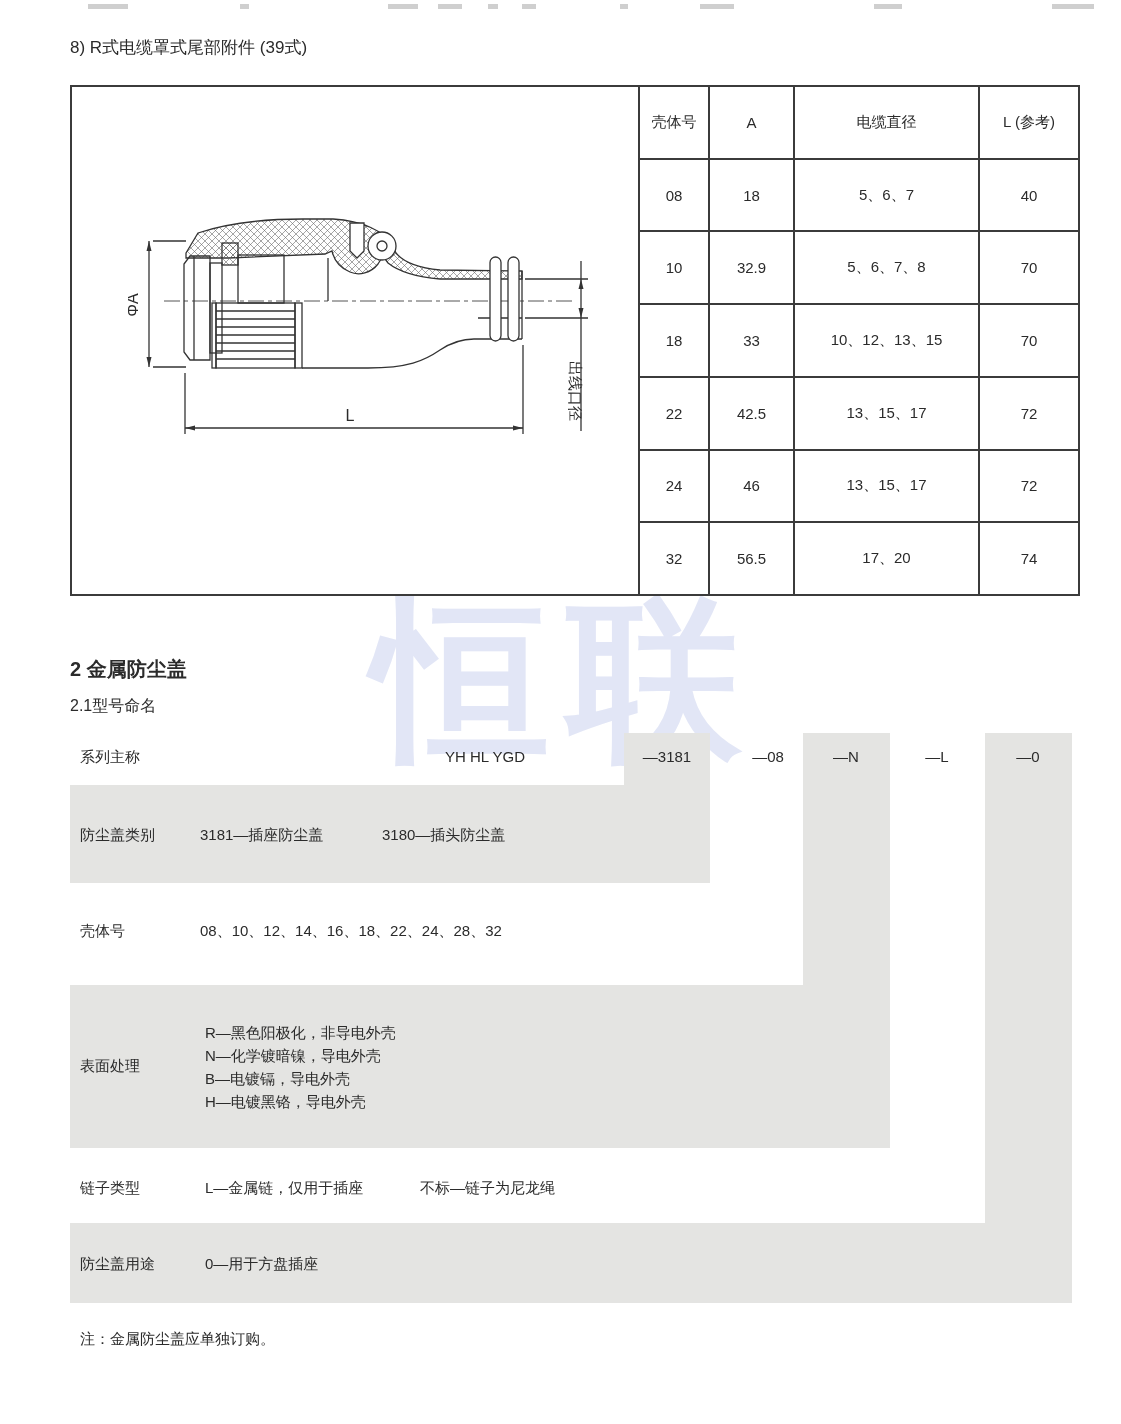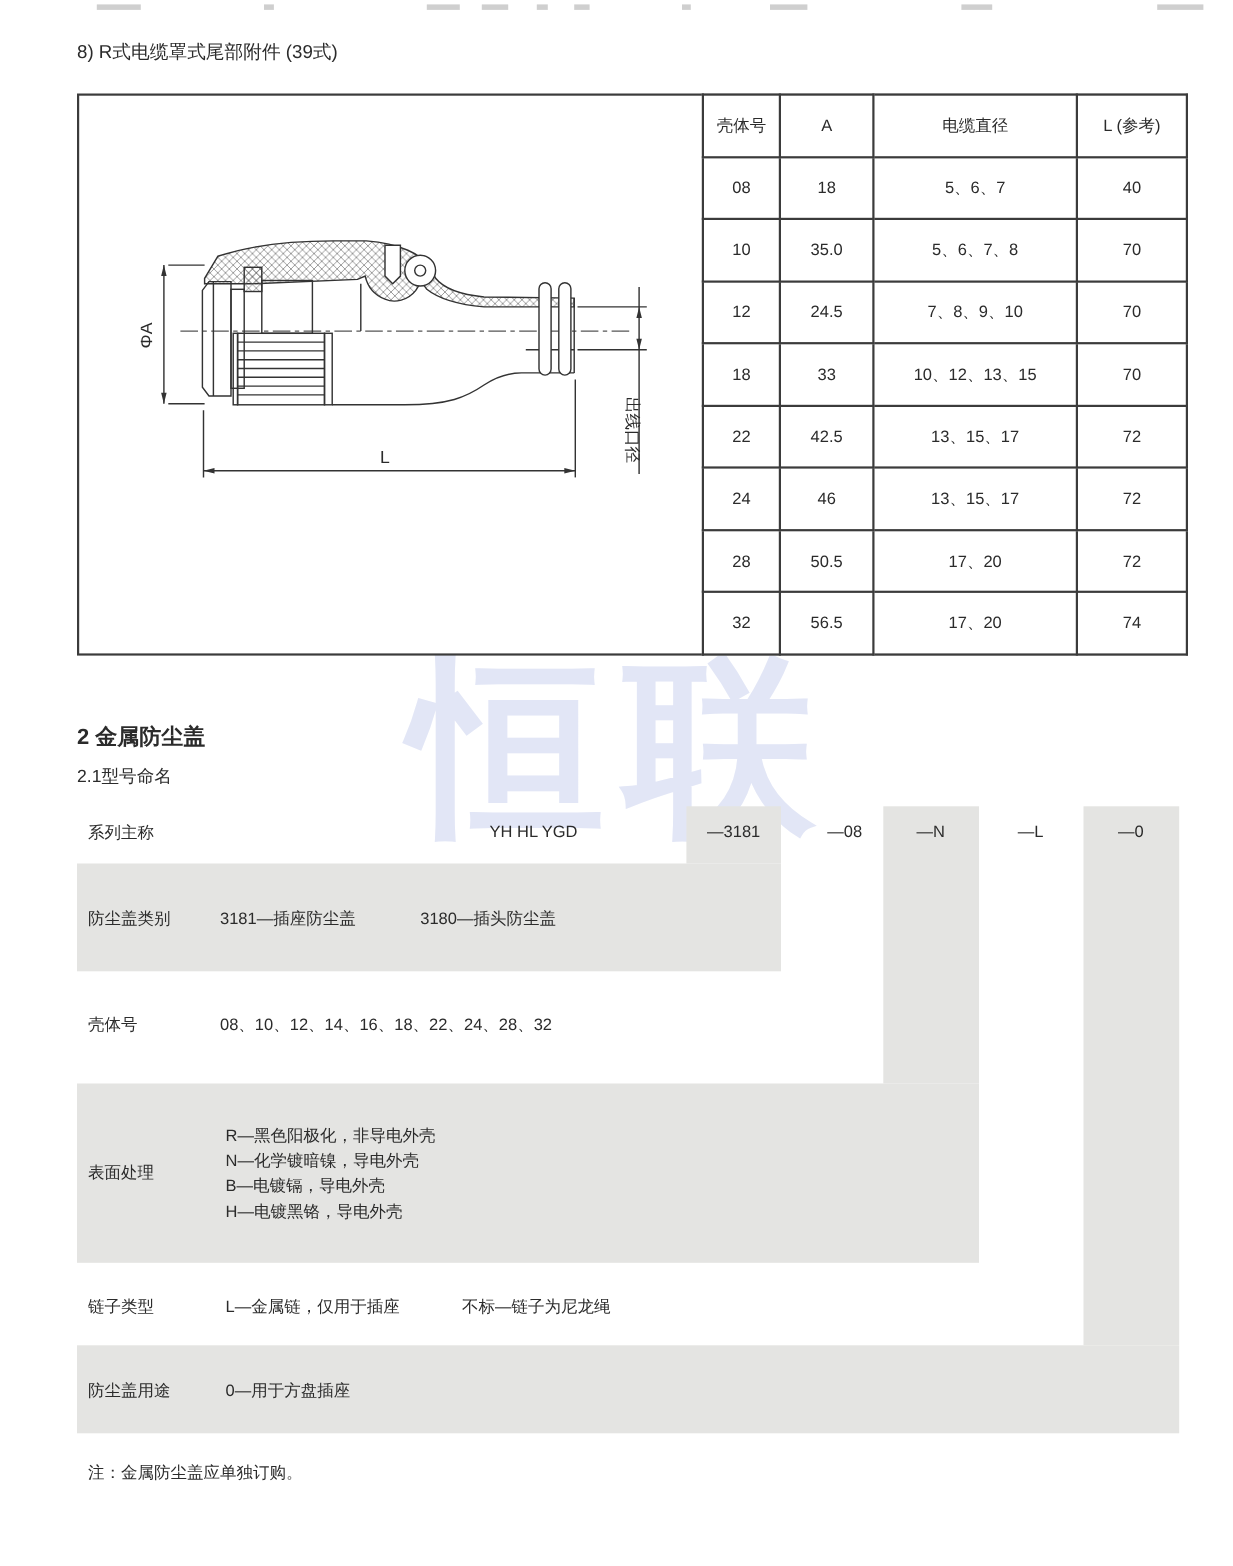--- a/index.html
+++ b/index.html
@@ -139,52 +139,40 @@
       <th>L (参考)</th>
     </tr>
     <tr>
           <td>08</td>
           <td>18</td>
           <td>5、6、7</td>
           <td>40</td>
         </tr>
     <tr>
           <td>10</td>
-          <td>35.0</td>
+          <td>32.9</td>
           <td>5、6、7、8</td>
-          <td>70</td>
-        </tr>
-    <tr>
-          <td>12</td>
-          <td>24.5</td>
-          <td>7、8、9、10</td>
           <td>70</td>
         </tr>
     <tr>
           <td>18</td>
           <td>33</td>
           <td>10、12、13、15</td>
           <td>70</td>
         </tr>
     <tr>
           <td>22</td>
           <td>42.5</td>
           <td>13、15、17</td>
           <td>72</td>
         </tr>
     <tr>
           <td>24</td>
           <td>46</td>
           <td>13、15、17</td>
-          <td>72</td>
-        </tr>
-    <tr>
-          <td>28</td>
-          <td>50.5</td>
-          <td>17、20</td>
           <td>72</td>
         </tr>
     <tr>
           <td>32</td>
           <td>56.5</td>
           <td>17、20</td>
           <td>74</td>
         </tr>
   </tbody>
     </table>

